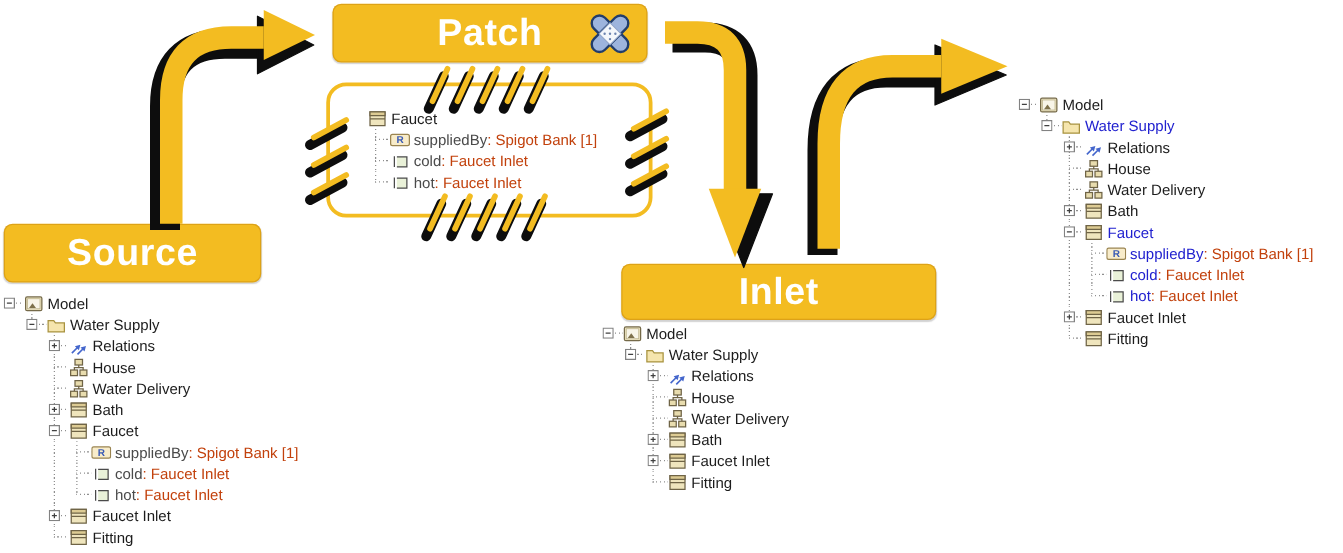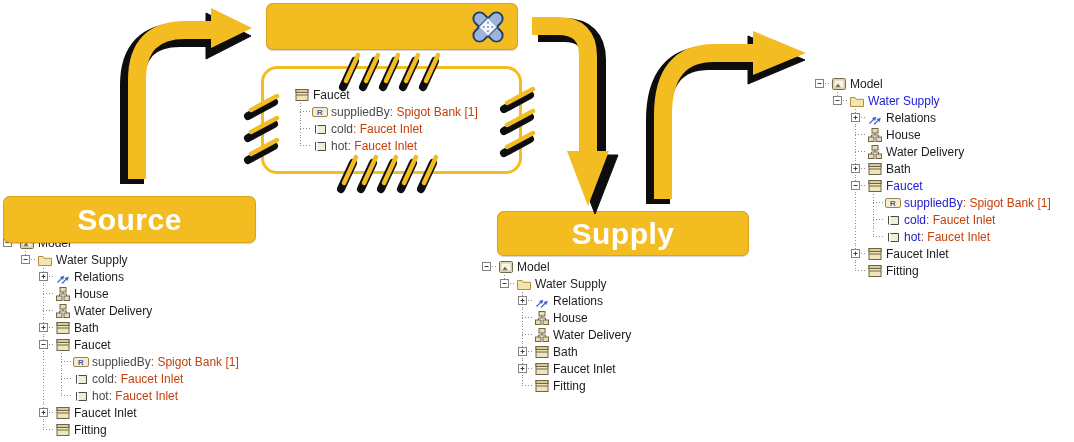--- a/index.html
+++ b/index.html
@@ -4,21 +4,21 @@
 <style>
   html,body{margin:0;padding:0;background:#fff;}
   #canvas{position:relative;width:1074px;height:442px;overflow:hidden;background:#ffffff;
           font-family:"Liberation Sans",sans-serif;}
 
   
   .banner{position:absolute;background:#F3BC21;border-radius:7px;color:#fff;
           display:flex;align-items:center;justify-content:center;
           font-weight:bold;font-size:30px;letter-spacing:.5px;z-index:3;
           box-shadow:inset 0 0 0 1px rgba(196,130,12,.45), 0 1px 1px rgba(0,0,0,.18);}
-  #b-source{left:3px;top:196px;width:253px;height:47px;}
+  #b-source{left:3px;top:179px;width:206px;height:47px;}
   #b-patch {left:266px;top:3px;width:252px;height:47px;}
   #b-target{left:497px;top:211px;width:252px;height:45px;}
   #b-result{left:817px;top:26px;width:252px;height:47px;}
   .bandage{position:absolute;right:9px;top:50%;transform:translateY(-50%);}
 
   
   #patch-box{position:absolute;left:261px;top:66px;width:255px;height:102px;
              background:#fff;border:3px solid #F3BC21;border-radius:16px;z-index:1;}
 
   
@@ -728,41 +728,42 @@
         </span>
         <span class="tlabel dim">hot</span>
         <span class="tsuffix"> : Faucet Inlet</span>
       </div>
     </div>
 
   <div class="banner" id="b-source">
     <span>Source</span>
   </div>
   <div class="banner" id="b-patch">
+    <span>Patch</span>
     <svg class="bandage" width="42" height="42" viewBox="0 0 44 44">
       <g transform="rotate(45 22 22)">
           <rect x="3" y="15.5" width="38" height="13" rx="6.5" fill="#9db4dd" stroke="#223d6b" stroke-width="2"></rect>
         </g>
       <g transform="rotate(-45 22 22)">
           <rect x="3" y="15.5" width="38" height="13" rx="6.5" fill="#9db4dd" stroke="#223d6b" stroke-width="2"></rect>
         </g>
       <g transform="rotate(45 22 22)">
           <rect x="15.5" y="15.5" width="13" height="13" fill="#f4f7fb" stroke="#8fa3c7" stroke-width="0.8"></rect>
         </g>
       <g fill="#6c84b0">
           <circle cx="22" cy="17.5" r="1"></circle>
           <circle cx="17.5" cy="22" r="1"></circle>
           <circle cx="26.5" cy="22" r="1"></circle>
           <circle cx="22" cy="26.5" r="1"></circle>
           <circle cx="22" cy="22" r="1"></circle>
         </g>
     </svg>
   </div>
   <div class="banner" id="b-target">
-    <span>Supply</span>
+    <span>Inlet</span>
   </div>
 
   <svg id="overlay" width="1074" height="442" viewBox="0 0 1074 442">
 
     <g>
       <g transform="translate(-5,5)" stroke="#0d0d0d" fill="#0d0d0d" stroke-linejoin="round">
         <path d="M137,179 V80 Q137,30 185,30 H211" fill="none" stroke-width="24"></path>
         <polygon points="209,6 209,52 254,29" transform="translate(2,2)"></polygon>
       </g>
       <path d="M137,179 V80 Q137,30 185,30 H211" fill="none" stroke="#F3BC21" stroke-width="18"></path>

